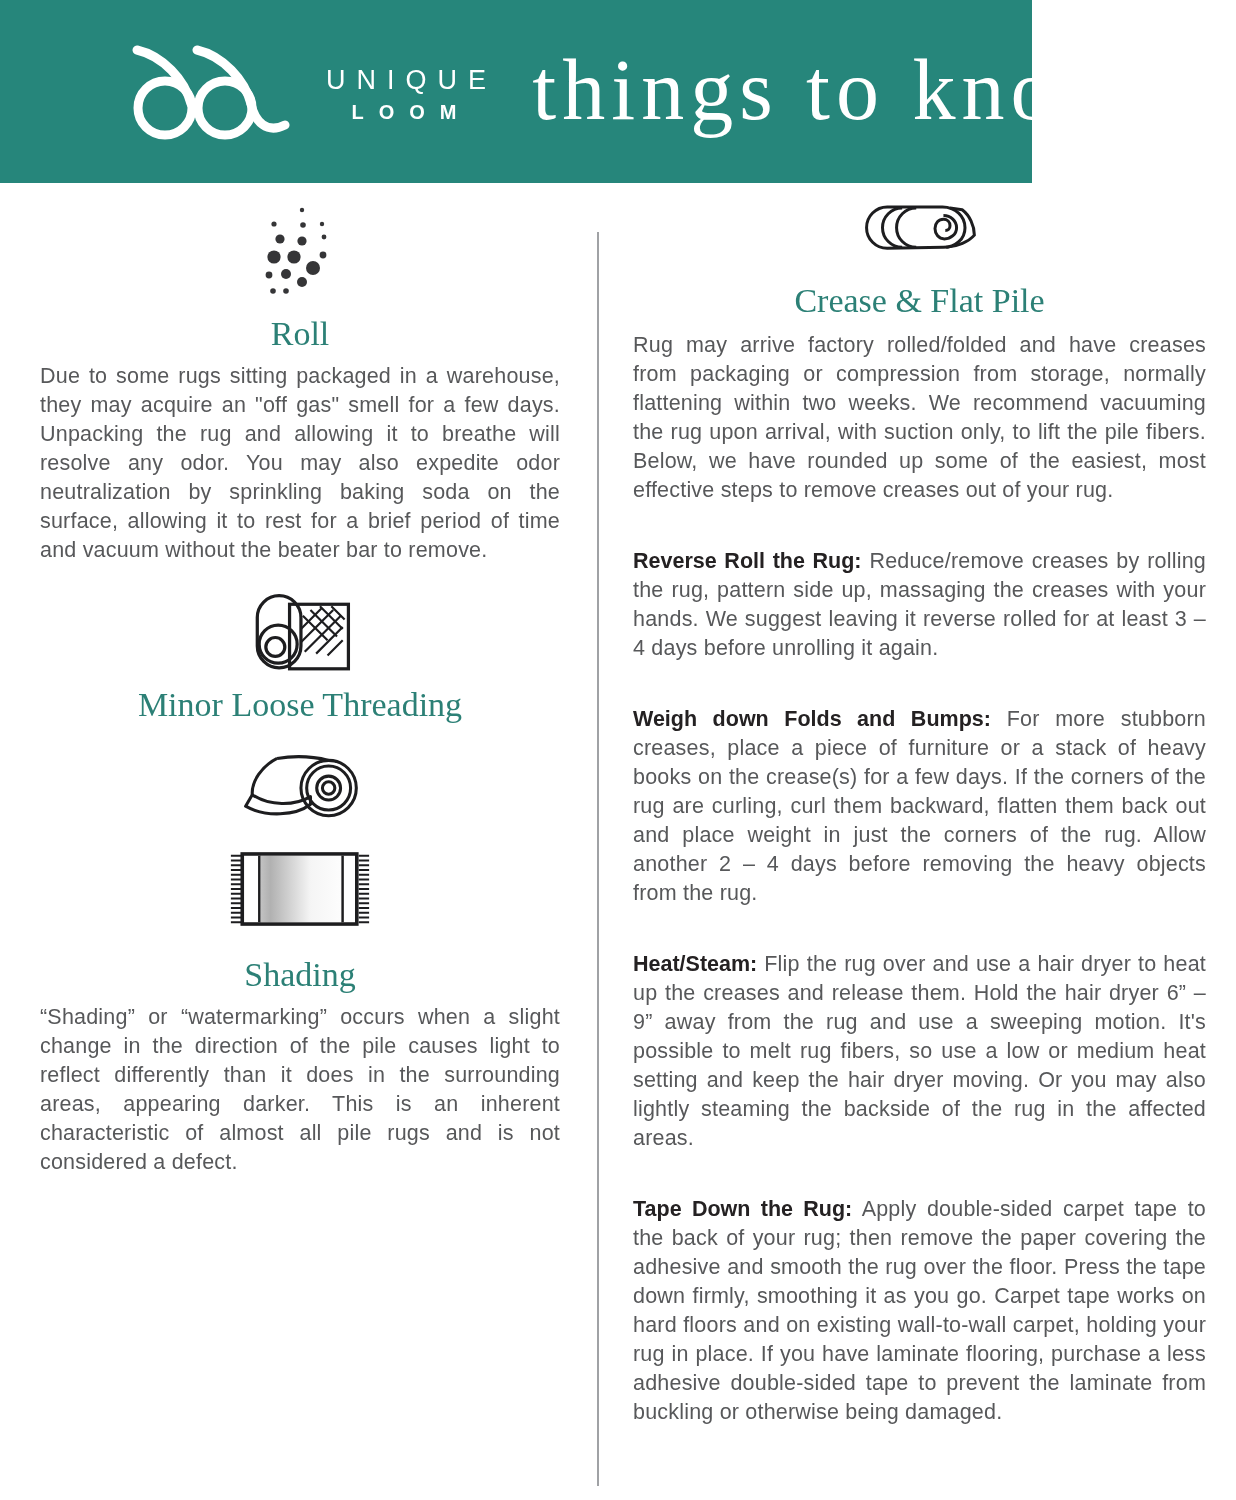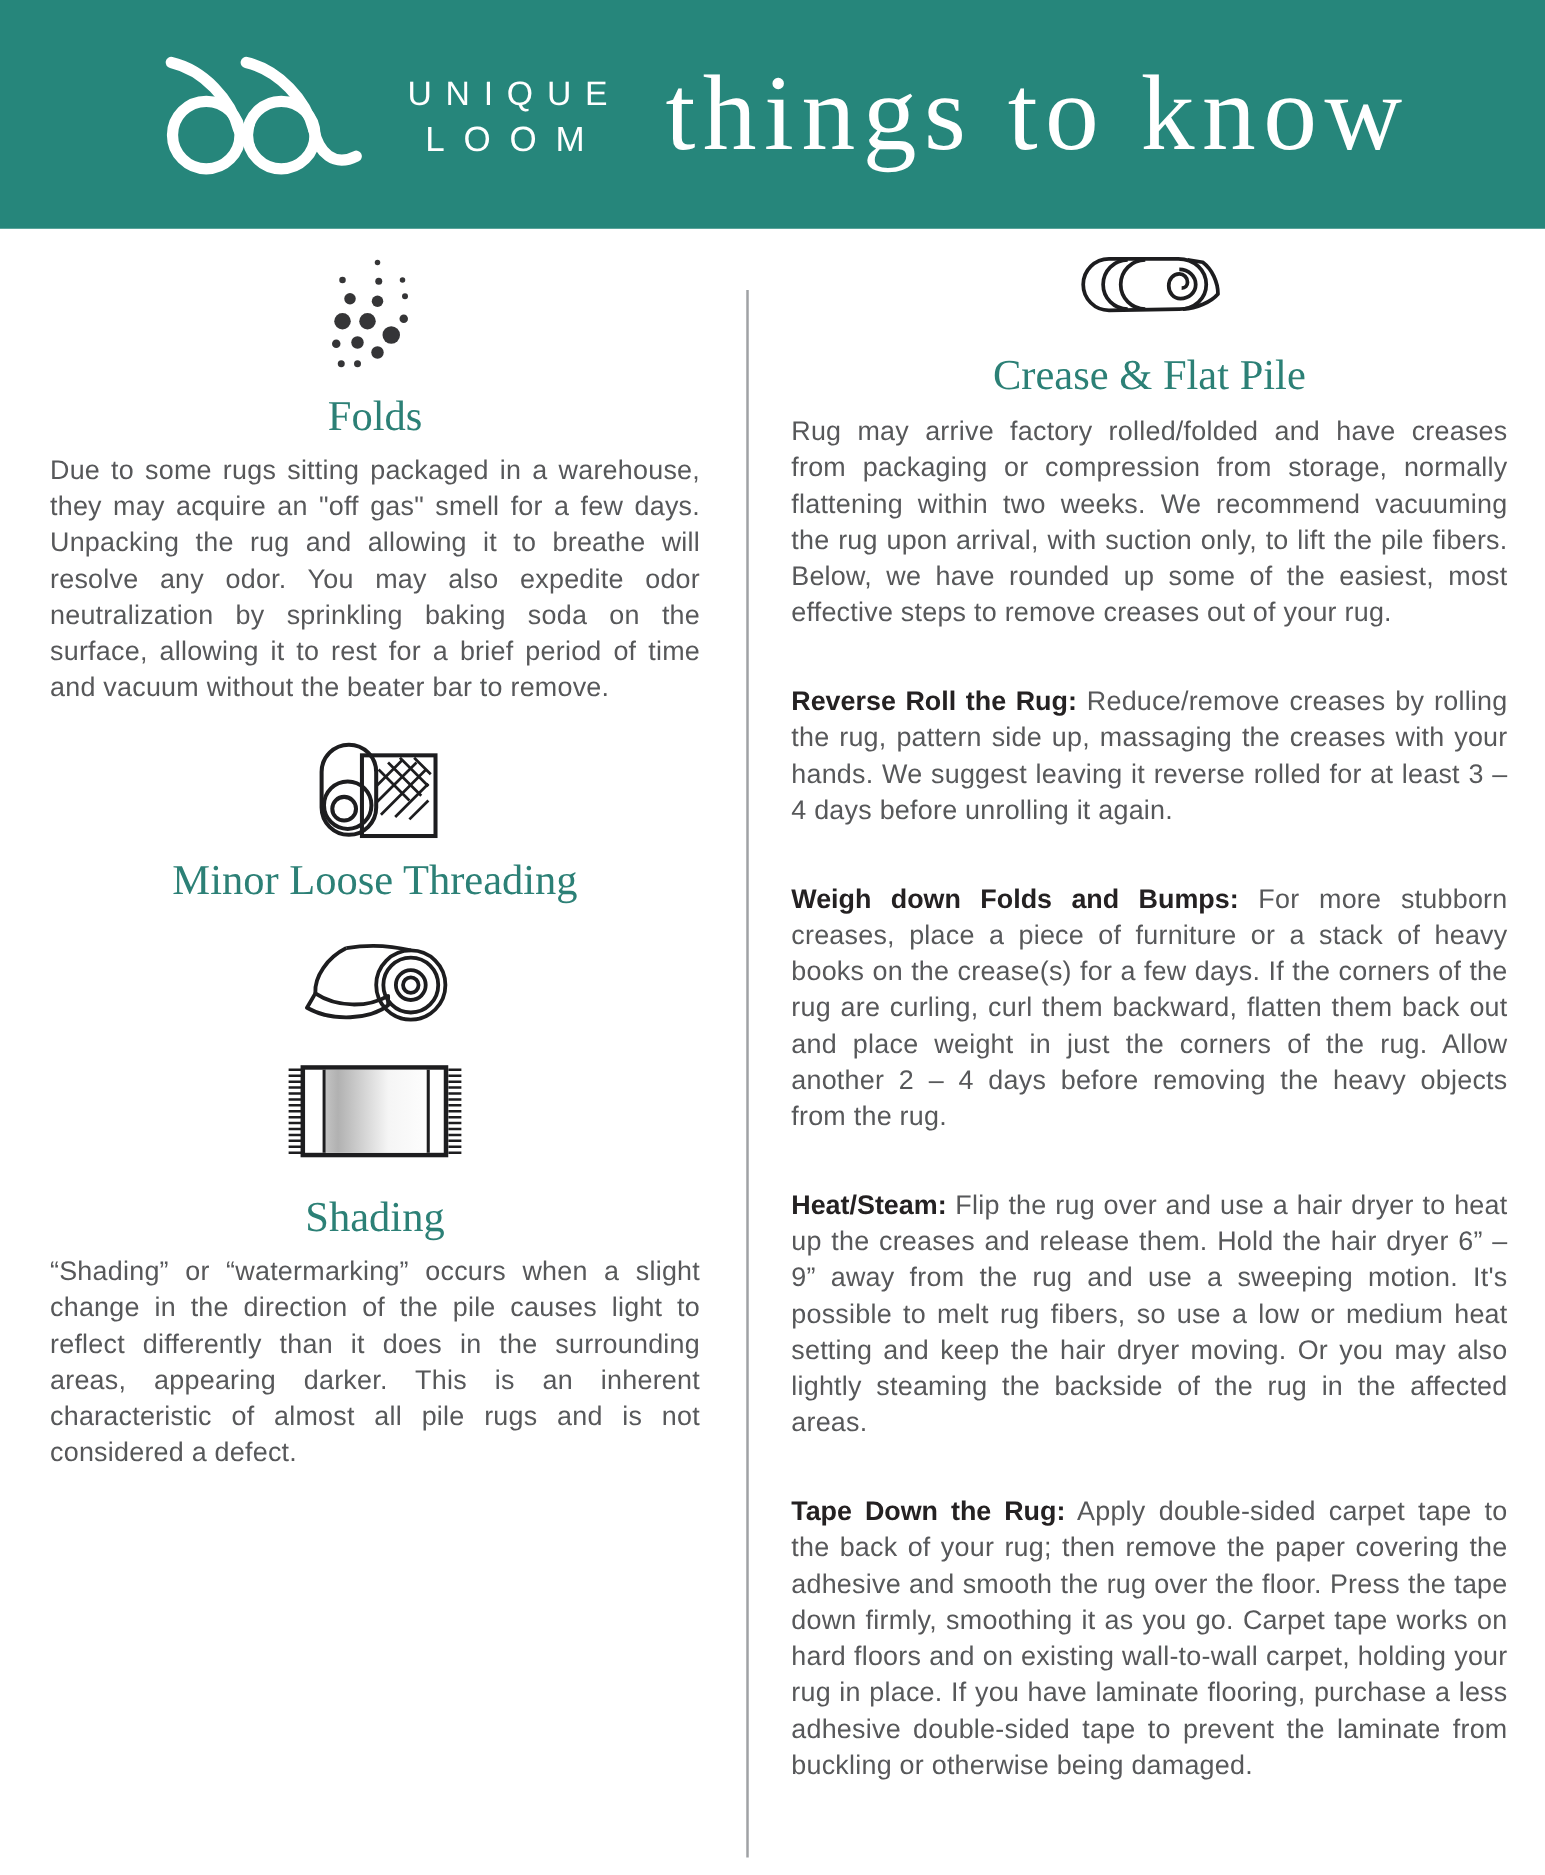--- a/index.html
+++ b/index.html
@@ -1,26 +1,26 @@
 <!DOCTYPE html>
 <html><head>
 <meta charset="utf-8">
 <style>
   html,body{margin:0;padding:0;}
   body{
     width:1236px;height:1500px;position:relative;background:#ffffff;
     font-family:"Liberation Sans","DejaVu Sans",sans-serif;overflow:hidden;
   }
   
-  .banner{position:absolute;top:0;left:0;width:1236px;height:183px;background:#26867b;}
+  .banner{position:absolute;top:0;left:0;width:1032px;height:183px;background:#26867b;}
   .logo-wrap{position:absolute;left:118px;top:38px;display:flex;align-items:center;}
   .logo-svg{width:186px;height:112px;display:block;}
   .brand{color:#fff;margin-left:22px;font-weight:400;display:flex;flex-direction:column;align-items:center;}
   .brand .l1{font-size:27px;letter-spacing:11px;line-height:1.35;}
-  .brand .l2{font-size:28px;letter-spacing:15px;line-height:1.35;}
+  .brand .l2{font-size:20px;letter-spacing:15px;line-height:1.35;font-weight:bold;}
   .banner-title{
     position:absolute;left:470px;top:30px;width:720px;height:120px;
     display:flex;align-items:center;justify-content:center;
     color:#fff;font-family:"Liberation Serif","DejaVu Serif",serif;
     font-size:86px;letter-spacing:6px;font-weight:400;white-space:nowrap;
   }
   
   .divider{position:absolute;left:597px;top:232px;width:2px;height:1254px;background:#a0a2a5;}
   .col-left{position:absolute;left:40px;top:192px;width:520px;}
   .col-right{position:absolute;left:633px;top:188px;width:573px;}
@@ -84,21 +84,21 @@
         <circle cx="42" cy="53" r="6.6"></circle>
           <circle cx="71" cy="51" r="3.4"></circle>
         <circle cx="61" cy="64" r="7"></circle>
           <circle cx="17" cy="71" r="3.4"></circle>
         <circle cx="34" cy="70" r="5"></circle>
           <circle cx="50" cy="78" r="5"></circle>
         <circle cx="21" cy="87" r="2.8"></circle>
           <circle cx="34" cy="87" r="2.8"></circle>
       </g>
     </svg>
-    <h2 class="section-heading h-gap">Folds</h2>
+    <h2 class="section-heading h-gap">Roll</h2>
     <p class="body-text">Due to some rugs sitting packaged in a warehouse, they may acquire an "off gas" smell for a few days. Unpacking the rug and allowing it to breathe will resolve any odor. You may also expedite odor neutralization by sprinkling baking soda on the surface, allowing it to rest for a brief period of time and vacuum without the beater bar to remove.</p>
   </div>
 
   <div class="section">
     <svg class="icon ic-thread" viewBox="0 0 118 98">
       <rect x="48" y="24" width="62" height="68" fill="#ffffff" class="stroke" stroke-width="3.4"></rect>
       <g class="stroke" stroke-width="2.3">
         <path d="M60,50 L82,28 M60,64 L94,30 M64,74 L102,36 M76,76 L104,48 M88,78 L104,62"></path>
         <path d="M62,36 L88,62 M70,30 L98,58 M80,26 L104,50 M92,26 L106,40"></path>
       </g>

